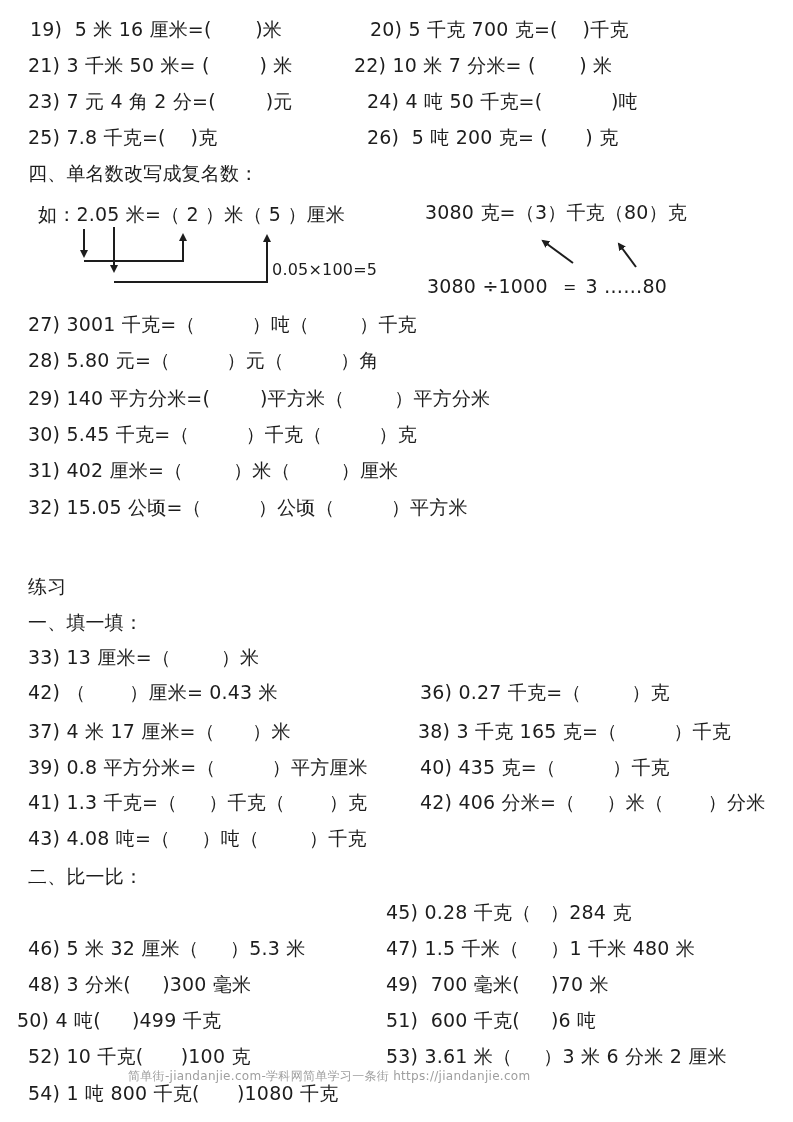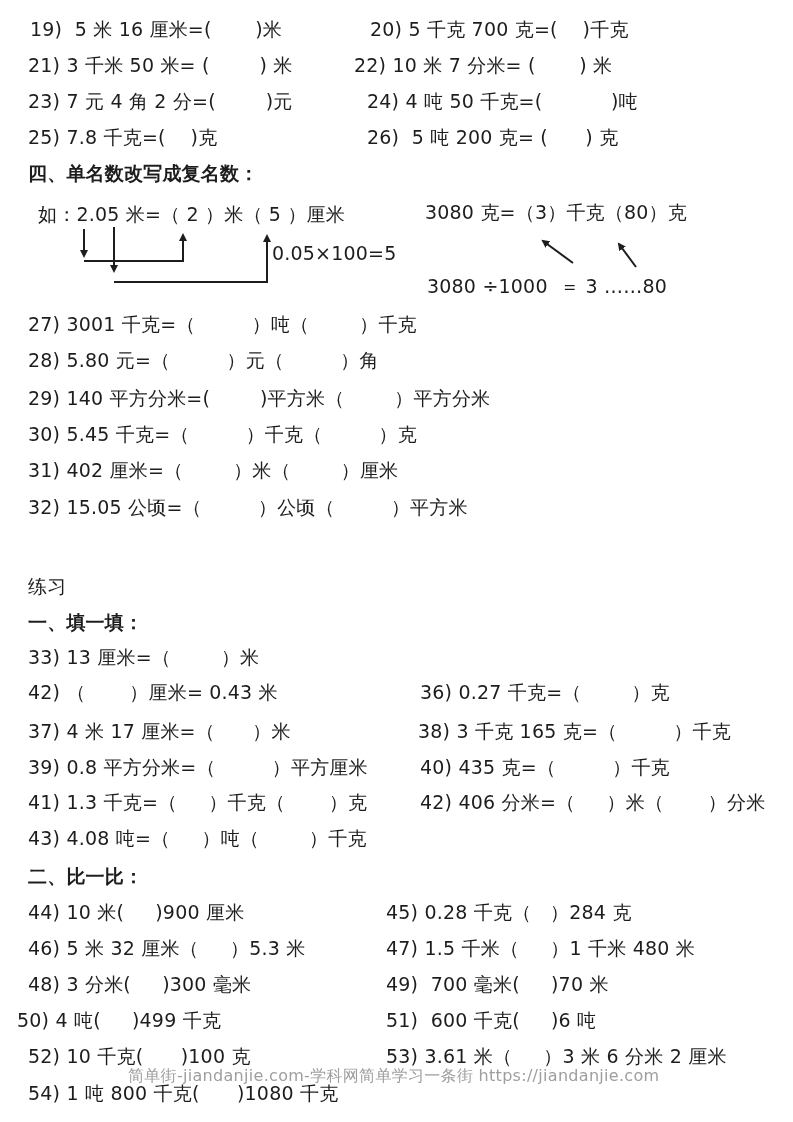--- a/index.html
+++ b/index.html
@@ -13,26 +13,26 @@
     font-size:19px;
     overflow:hidden;
   }
   .it{
     position:absolute;
     white-space:pre;
     line-height:21px;
     letter-spacing:0.2px;
     text-align:right;
   }
-  .bold{font-weight:700;}
-  .note{font-size:19px;}
+  .bold{font-weight:400;}
+  .note{font-size:16px;margin-top:16px;}
   .wm{
     position:absolute;
     white-space:pre;
-    font-size:16px;
+    font-size:12px;
     line-height:18px;
     color:#9e9e9e;
     letter-spacing:0.3px;
   }
   svg.arrows{position:absolute;left:0;top:0;width:793px;height:1122px;pointer-events:none;}
 </style>
 </head>
 <body>
 
 <div class="page">
@@ -85,21 +85,20 @@
   <div class="it" style="left:28px;top:721px">37) 4 米 17 厘米=（      ）米</div>
   <div class="it" style="left:418px;top:721px">38) 3 千克 165 克=（         ）千克</div>
   <div class="it" style="left:28px;top:757px">39) 0.8 平方分米=（         ）平方厘米</div>
   <div class="it" style="left:420px;top:757px">40) 435 克=（         ）千克</div>
   <div class="it" style="left:28px;top:792px">41) 1.3 千克=（     ）千克（       ）克</div>
   <div class="it" style="left:420px;top:792px">42) 406 分米=（     ）米（       ）分米</div>
   <div class="it" style="left:28px;top:828px">43) 4.08 吨=（     ）吨（        ）千克</div>
 
   <div class="it bold" style="left:28px;top:866px">二、比一比：</div>
 
-  <div class="it" style="left:28px;top:902px">44) 10 米(     )900 厘米</div>
   <div class="it" style="left:386px;top:902px">45) 0.28 千克（   ）284 克</div>
   <div class="it" style="left:28px;top:938px">46) 5 米 32 厘米（     ）5.3 米</div>
   <div class="it" style="left:386px;top:938px">47) 1.5 千米（     ）1 千米 480 米</div>
   <div class="it" style="left:28px;top:974px">48) 3 分米(     )300 毫米</div>
   <div class="it" style="left:386px;top:974px">49)  700 毫米(     )70 米</div>
   <div class="it" style="left:17px;top:1010px">50) 4 吨(     )499 千克</div>
   <div class="it" style="left:386px;top:1010px">51)  600 千克(     )6 吨</div>
   <div class="it" style="left:28px;top:1046px">52) 10 千克(      )100 克</div>
   <div class="it" style="left:386px;top:1046px">53) 3.61 米（     ）3 米 6 分米 2 厘米</div>
 

